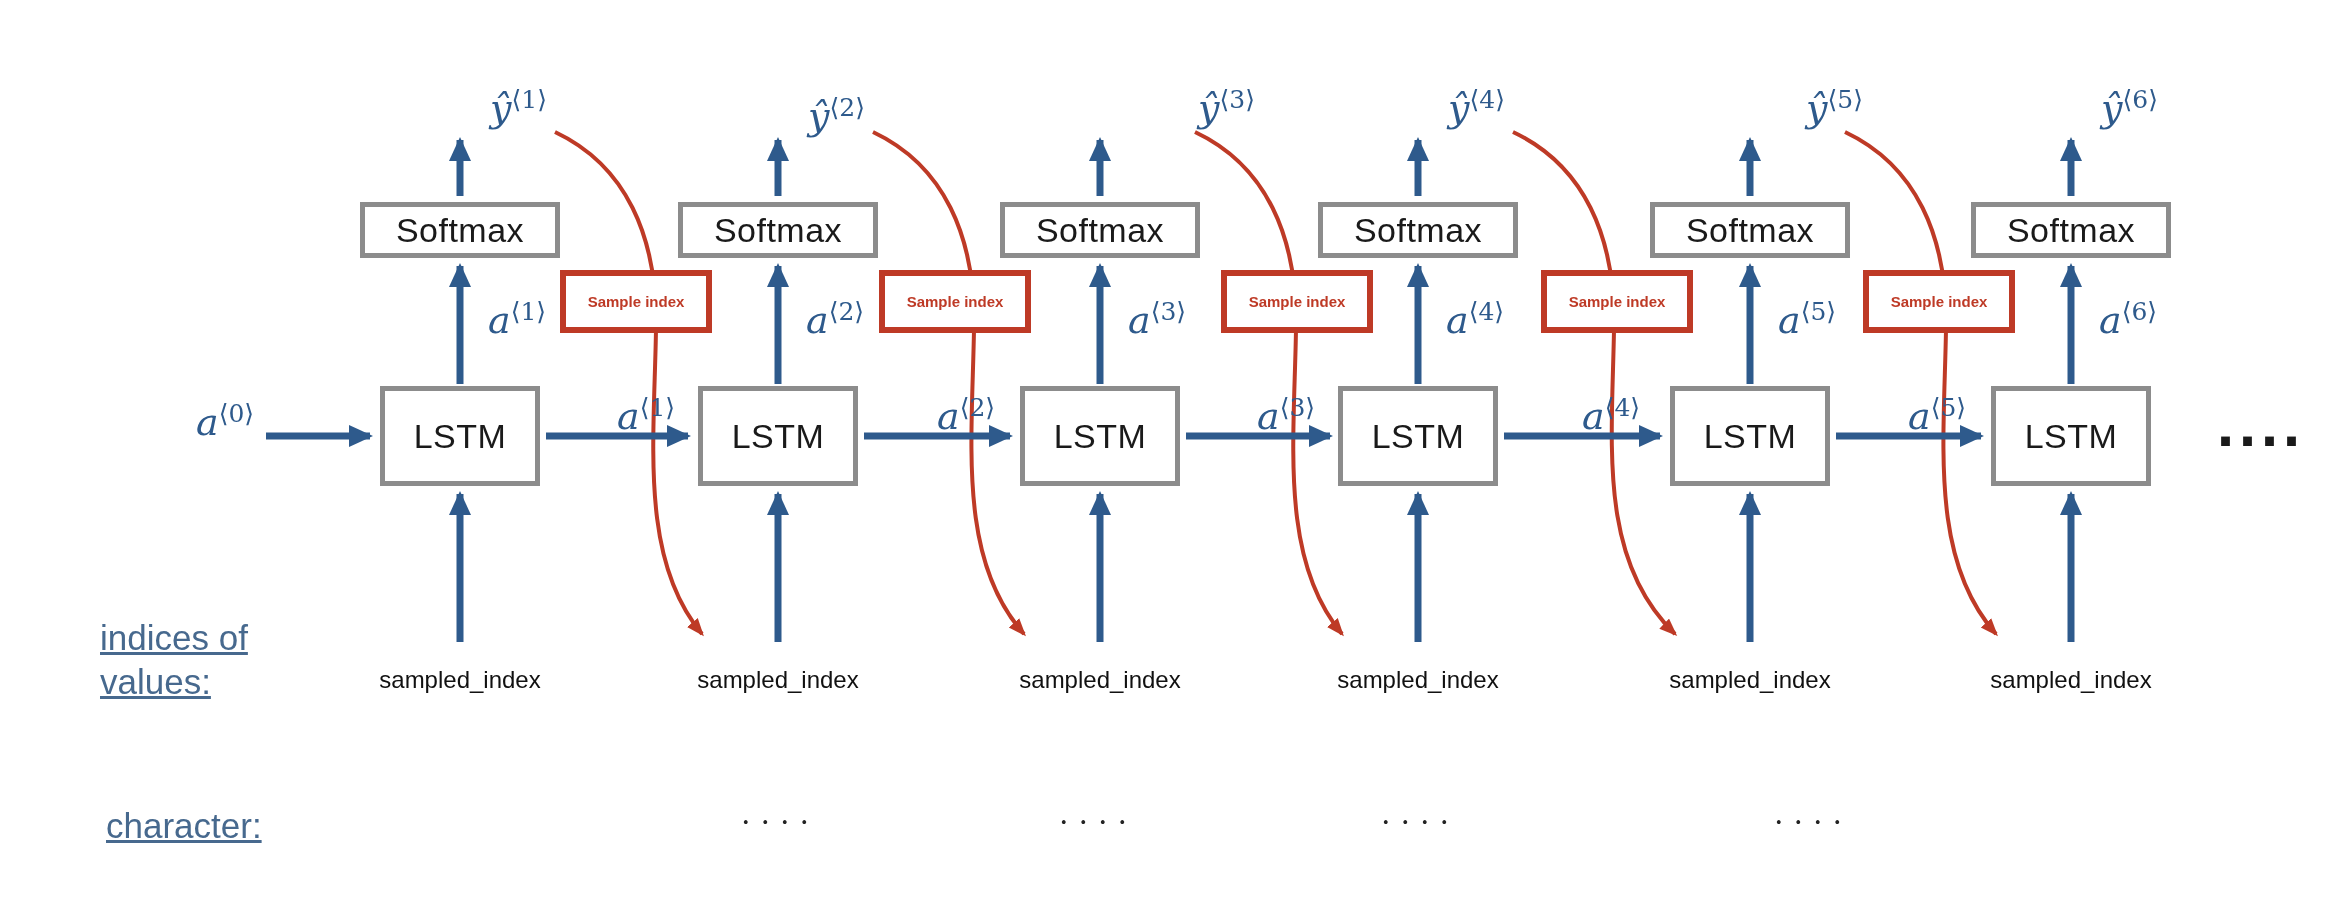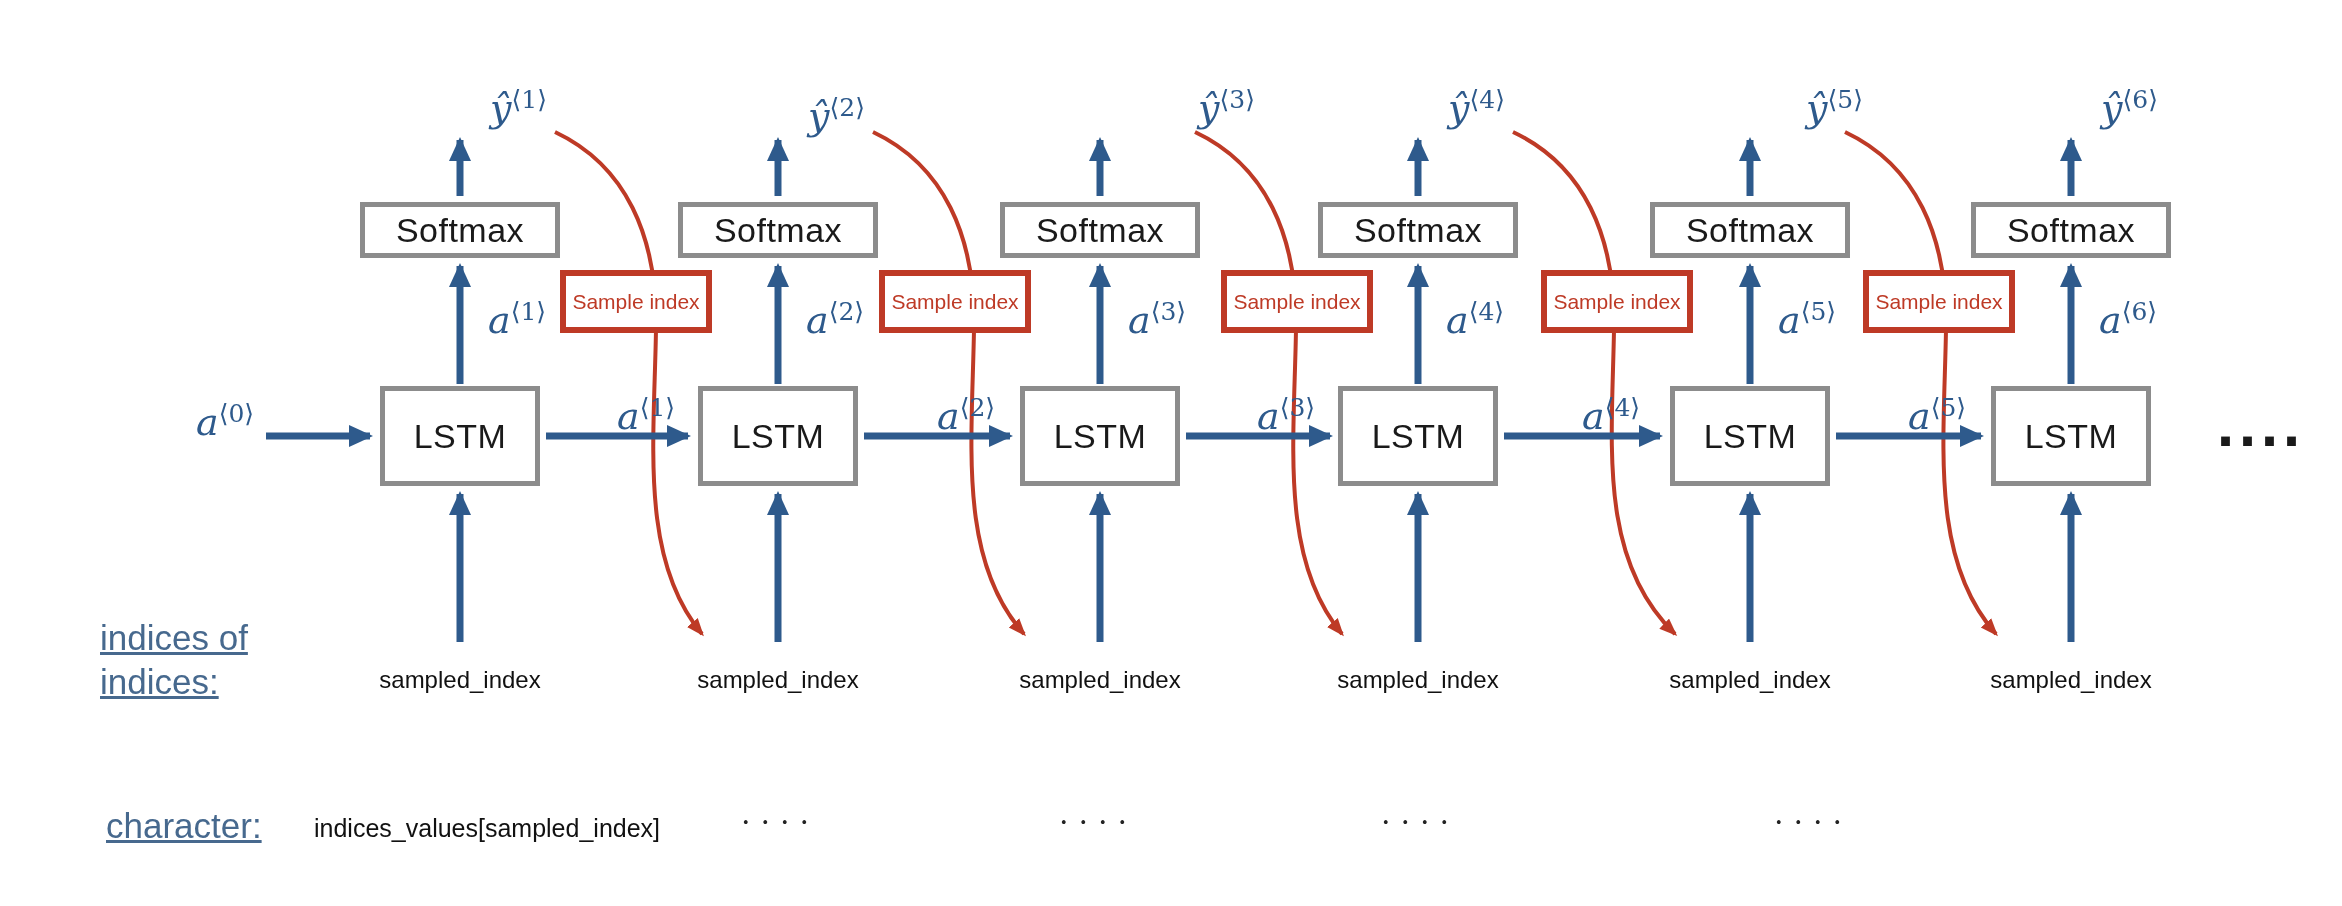--- a/index.html
+++ b/index.html
@@ -38,22 +38,22 @@
   }
   .gbox {
     border: 5px solid var(--box-gray, #8C8C8C);
     color: var(--ink, #1A1A1A);
     font-size: 34px;
     letter-spacing: 0.5px;
   }
   .sample-box {
     border: 6px solid var(--red, #BE3A26);
     color: var(--red, #BE3A26);
-    font-weight: normal;
-    font-size: 21px;
+    font-weight: bold;
+    font-size: 15px;
     white-space: nowrap;
     justify-content: center;
   }
   .mlabel {
     position: absolute;
     color: var(--blue, #2E5A8C);
     font-family: "DejaVu Serif", serif;
     font-style: italic;
     font-weight: normal;
     font-size: 38px;
@@ -294,25 +294,24 @@
 
   <div class="box sample-box" style="left:1863px; top:270px; width:152px; height:63px;">
     <span>Sample index</span>
   </div>
   <div class="mlabel" style="left:1908px; top:394px;">
     <span>a</span><span class="sup">⟨5⟩</span>
   </div>
 
   <div class="left-indices">
     <span>indices of</span><br>
-    <span>indices:</span>
+    <span>values:</span>
   </div>
   <div class="character-label">character:</div>
 
-  <div class="code-text">indices_values[sampled_index]</div>
   <div class="dots" style="left:735px;">....</div>
   <div class="dots" style="left:1053px;">....</div>
   <div class="dots" style="left:1375px;">....</div>
   <div class="dots" style="left:1768px;">....</div>
 
   <div class="right-dots">....</div>
 
 </div>
 
 </body></html>

